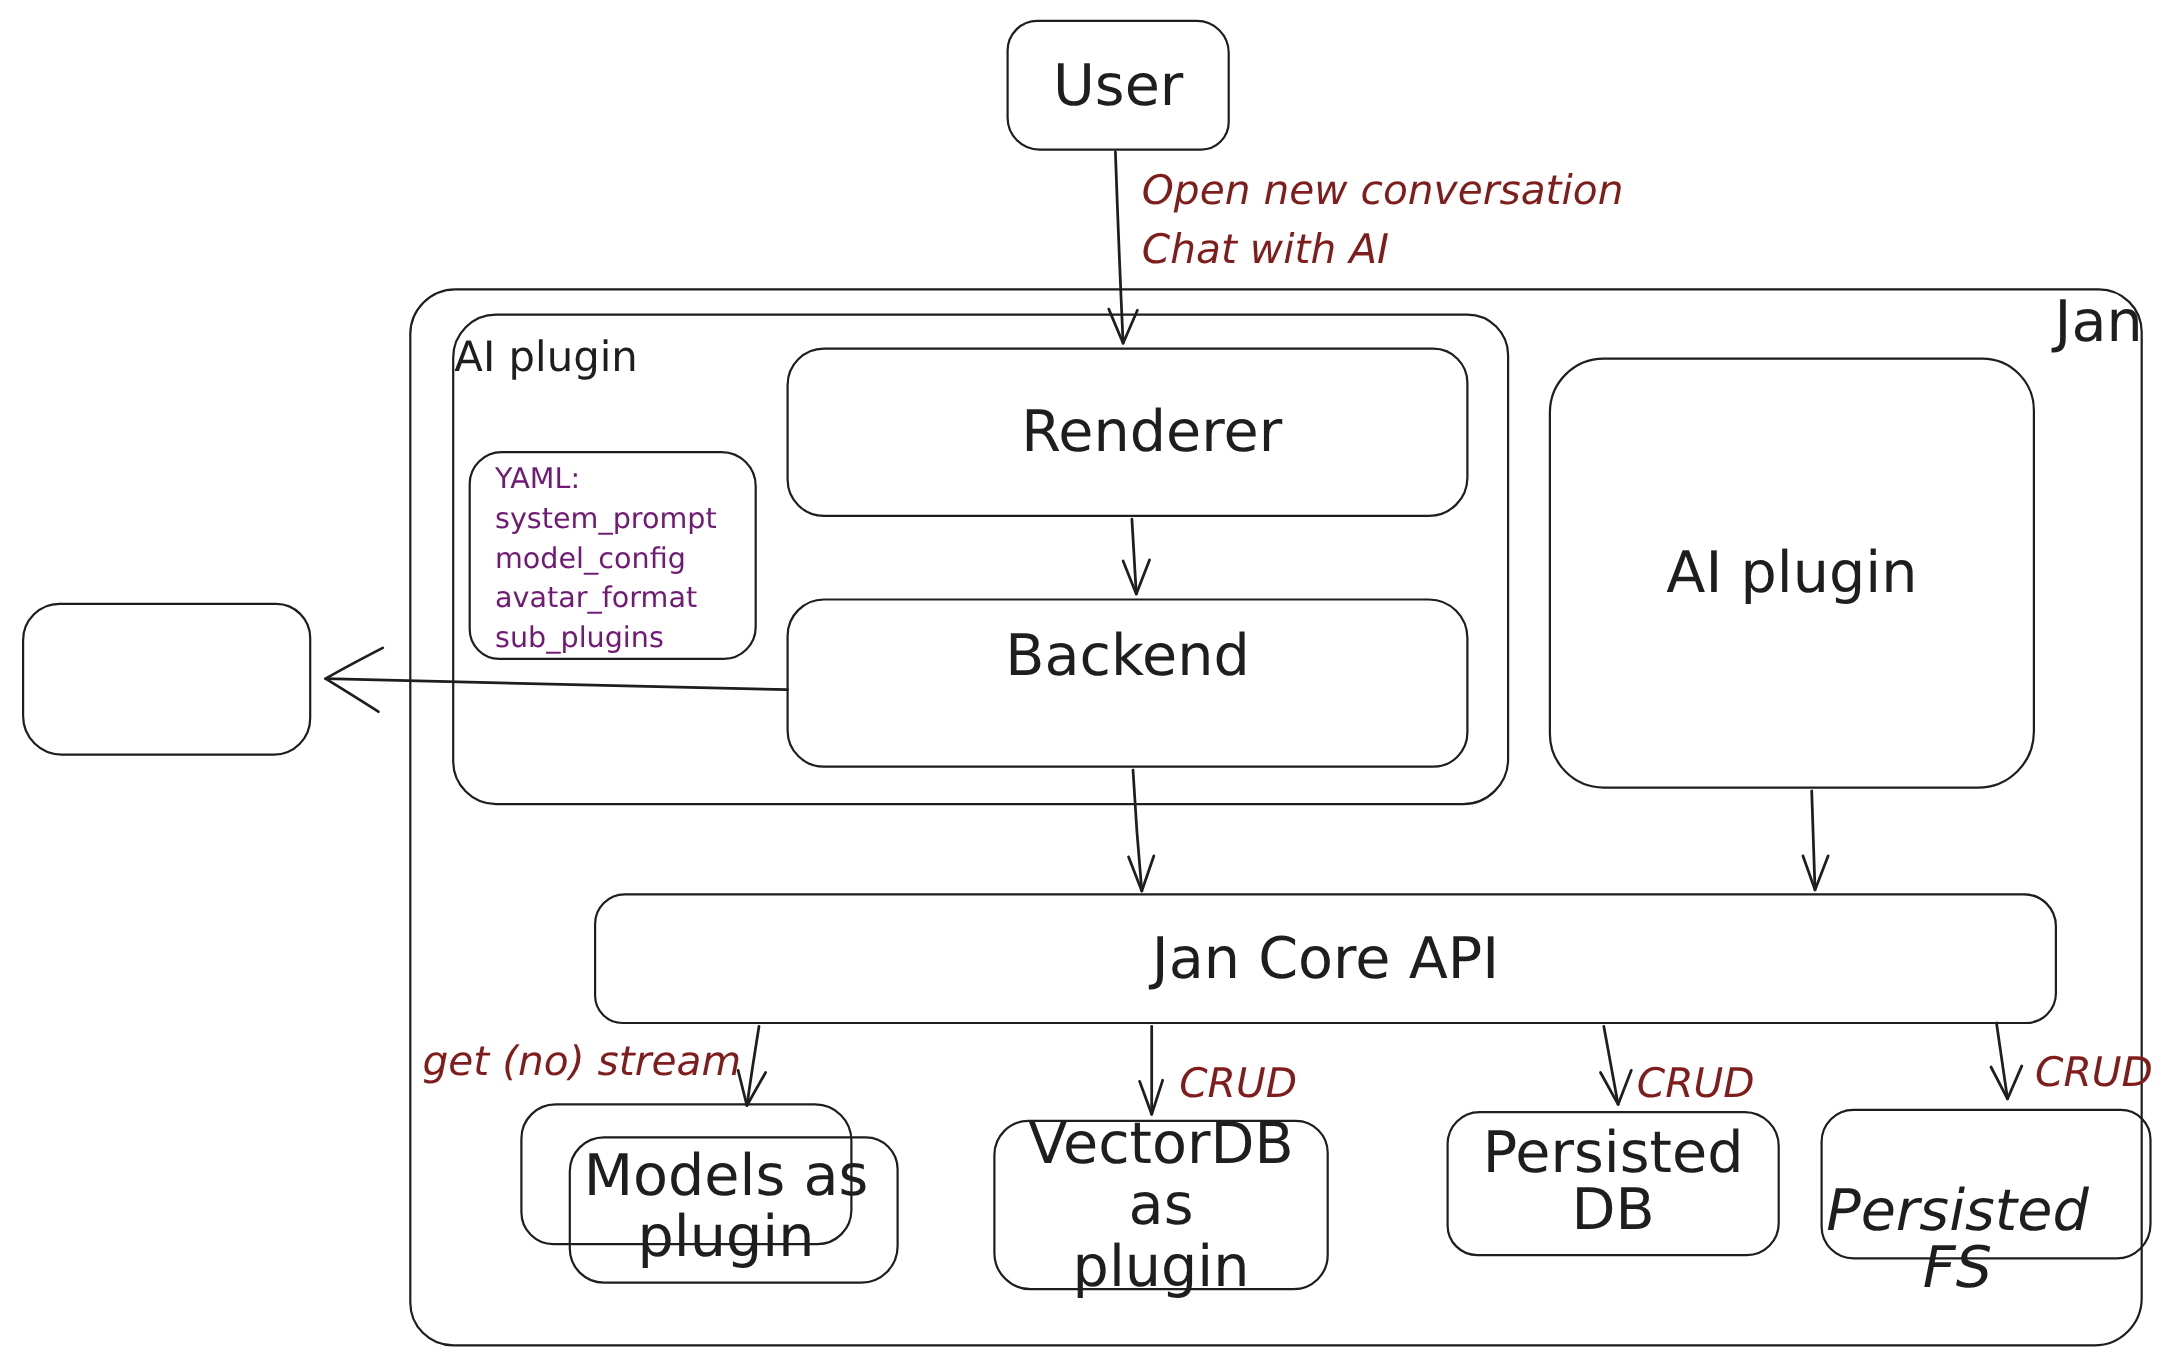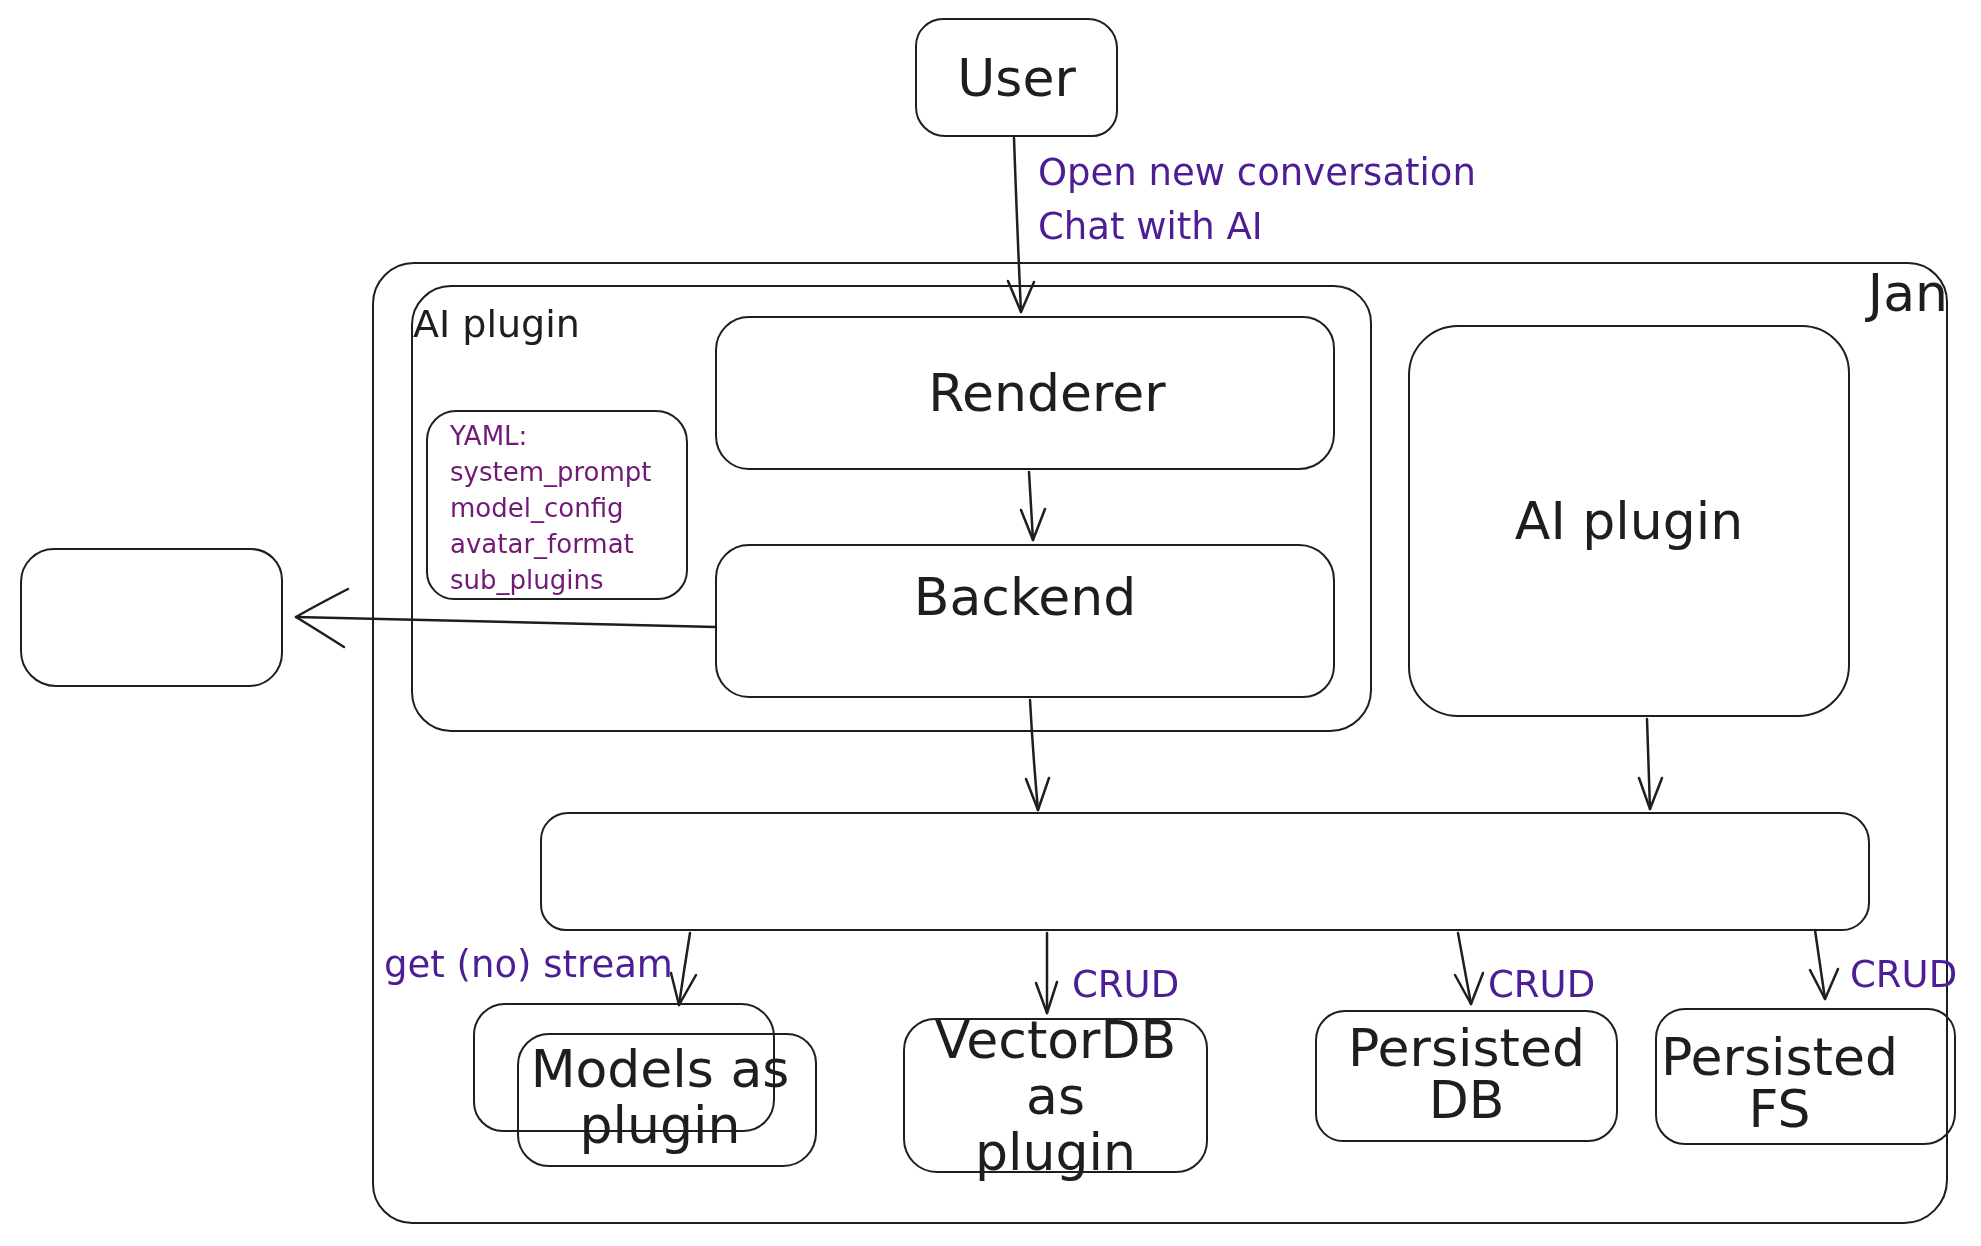--- a/index.html
+++ b/index.html
@@ -25,21 +25,22 @@
     line-height:52px;
     white-space:pre-line;
     color:#1e1e1e;
     box-sizing:border-box;
   }
   .edgelabel{
     position:absolute;
     font-size:37px;
     line-height:54px;
     white-space:pre-line;
-    color:#4c1d95;
+    color:#7f1d1d;
+    font-style:italic;
   }
   
   #jan-container{left:372px;top:262px;width:1576px;height:962px;border-radius:42px 40px 44px 40px;}
   #ai-plugin-group{left:411px;top:285px;width:961px;height:447px;border-radius:40px 38px 42px 40px;}
   
   #user-box{left:915px;top:18px;width:203px;height:119px;border-radius:28px 30px 26px 30px;}
   #renderer-box{left:715px;top:316px;width:620px;height:154px;border-radius:34px 32px 36px 34px;}
   #yaml-note{left:426px;top:410px;width:262px;height:190px;border-radius:30px 32px 30px 28px;}
   #backend-box{left:715px;top:544px;width:620px;height:154px;border-radius:34px 36px 32px 34px;}
   #ai-plugin-right-box{left:1408px;top:325px;width:442px;height:392px;border-radius:50px 48px 52px 50px;}
@@ -55,21 +56,21 @@
   #jan-label{left:1800px;top:268px;width:148px;height:50px;justify-content:flex-end;}
   #ai-plugin-group-label{left:413px;top:296px;width:300px;height:56px;justify-content:flex-start;text-align:left;font-size:38px;}
   #renderer-label{left:715px;top:316px;width:620px;height:154px;padding-left:44px;}
   #backend-label{left:715px;top:520px;width:620px;height:154px;}
   #ai-plugin-right-label{left:1408px;top:325px;width:442px;height:392px;}
   #doc-sources-label{left:20px;top:548px;width:263px;height:139px;}
   #core-api-label{left:540px;top:812px;width:1330px;height:119px;}
   #models-label{left:495px;top:1032px;width:330px;height:130px;line-height:56px;}
   #vectordb-label{left:903px;top:1018px;width:305px;height:155px;line-height:56px;border-radius:32px;}
   #persisted-db-label{left:1315px;top:1008px;width:303px;height:132px;}
-  #persisted-fs-label{left:1655px;top:1014px;width:249px;height:137px;}
+  #persisted-fs-label{left:1655px;top:1058px;width:249px;height:137px;font-style:italic;}
   #yaml-text{
     position:absolute;left:450px;top:418px;width:230px;
     font-size:26px;line-height:36px;white-space:pre-line;color:#701a75;
   }
   
   #user-flow-label{left:1038px;top:146px;}
   #get-stream-label{left:374px;top:938px;padding-left:10px;}
   #crud-vectordb-label{left:1072px;top:958px;}
   #crud-persisted-db-label{left:1488px;top:958px;}
   #crud-persisted-fs-label{left:1850px;top:948px;}
@@ -108,20 +109,21 @@
   <div class="nodelabel" id="jan-label">Jan</div>
   <div class="nodelabel" id="ai-plugin-group-label">AI plugin</div>
   <div class="nodelabel" id="renderer-label">Renderer</div>
   <div id="yaml-text">YAML:
 system_prompt
 model_config
 avatar_format
 sub_plugins</div>
   <div class="nodelabel" id="backend-label">Backend</div>
   <div class="nodelabel" id="ai-plugin-right-label">AI plugin</div>
+  <div class="nodelabel" id="core-api-label">Jan Core API</div>
   <div class="nodelabel" id="models-label">Models as
 plugin</div>
   <div class="nodelabel" id="vectordb-label">VectorDB as
 plugin</div>
   <div class="nodelabel" id="persisted-db-label">Persisted DB</div>
   <div class="nodelabel" id="persisted-fs-label">Persisted FS</div>
 
   <div class="edgelabel" id="user-flow-label">Open new conversation
 Chat with AI</div>
   <div class="edgelabel" id="get-stream-label">get (no) stream</div>

